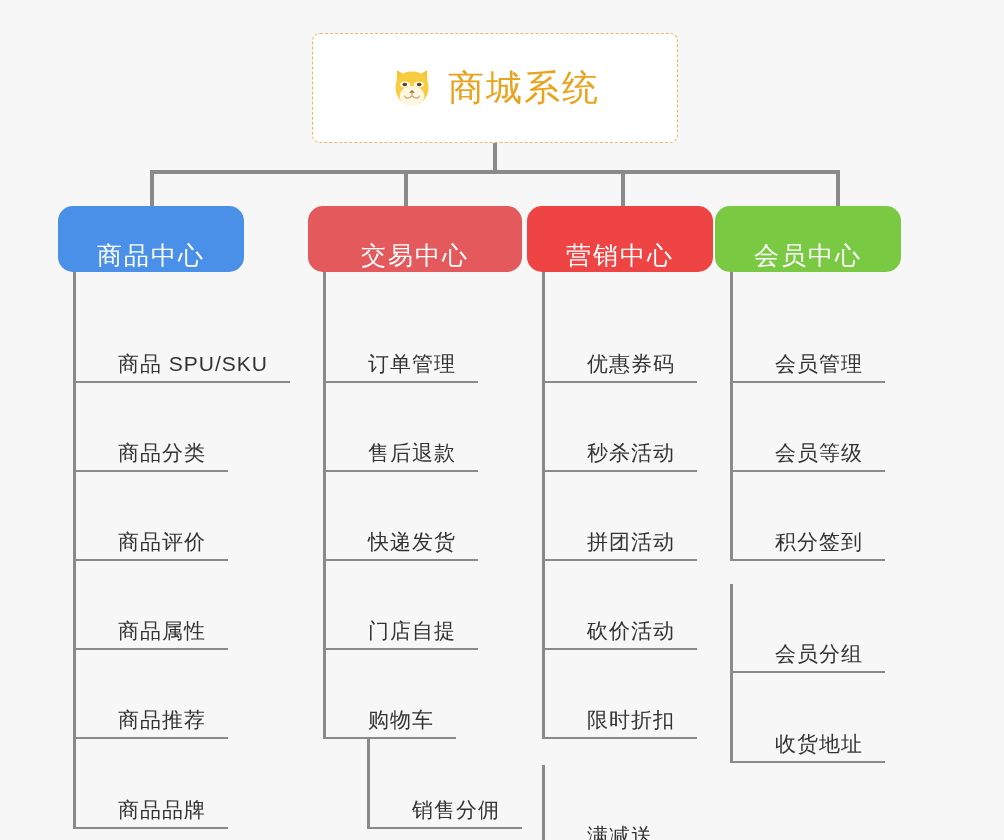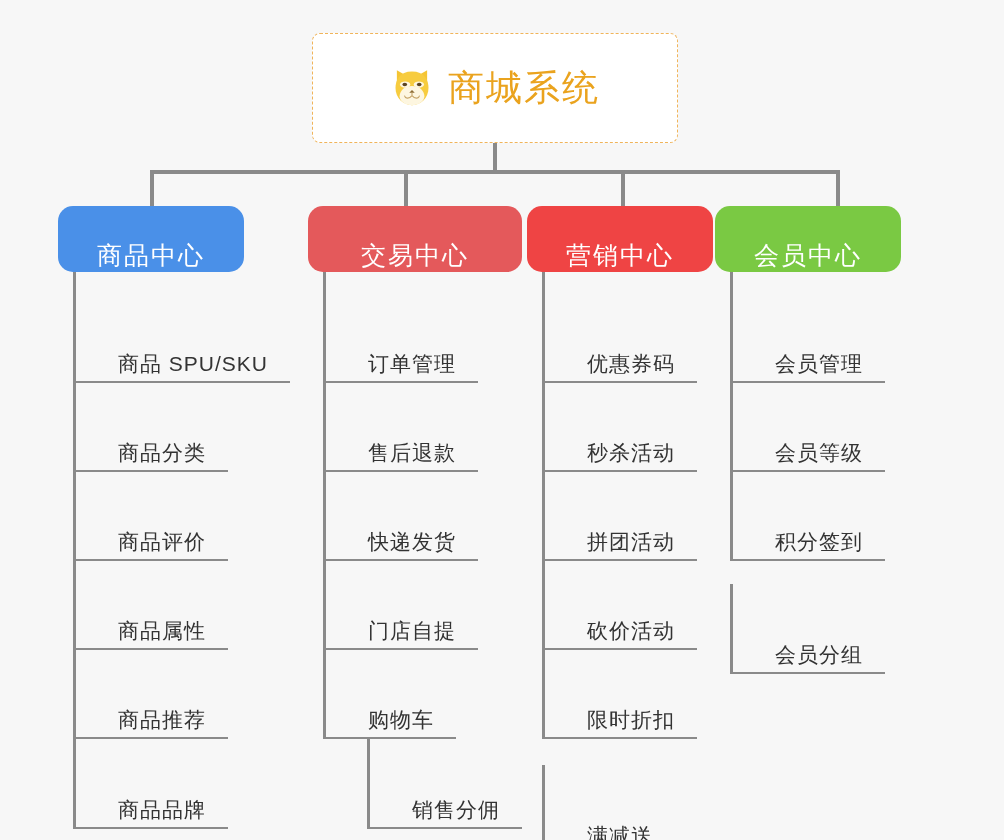--- a/index.html
+++ b/index.html
@@ -272,16 +272,19 @@
         </div>
       <div class="item" style="border-left-color: rgb(138, 138, 138); text-align: right;">
           <span class="item-label" style="border-bottom-color: rgb(138, 138, 138);">会员等级</span>
         </div>
       <div class="item" style="border-left-color: rgb(138, 138, 138);">
           <span class="item-label" style="border-bottom-color: rgb(138, 138, 138);">积分签到</span>
         </div>
       <div class="item" style="border-left-color: rgb(138, 138, 138); margin-top: 23px;">
           <span class="item-label" style="border-bottom-color: rgb(138, 138, 138);">会员分组</span>
         </div>
+      <div class="item" style="border-left-color: rgb(138, 138, 138);">
+          <span class="item-label" style="border-bottom-color: rgb(138, 138, 138);">收货地址</span>
+        </div>
     </div>
   </div>
 
 </div>
 
 </body></html>

